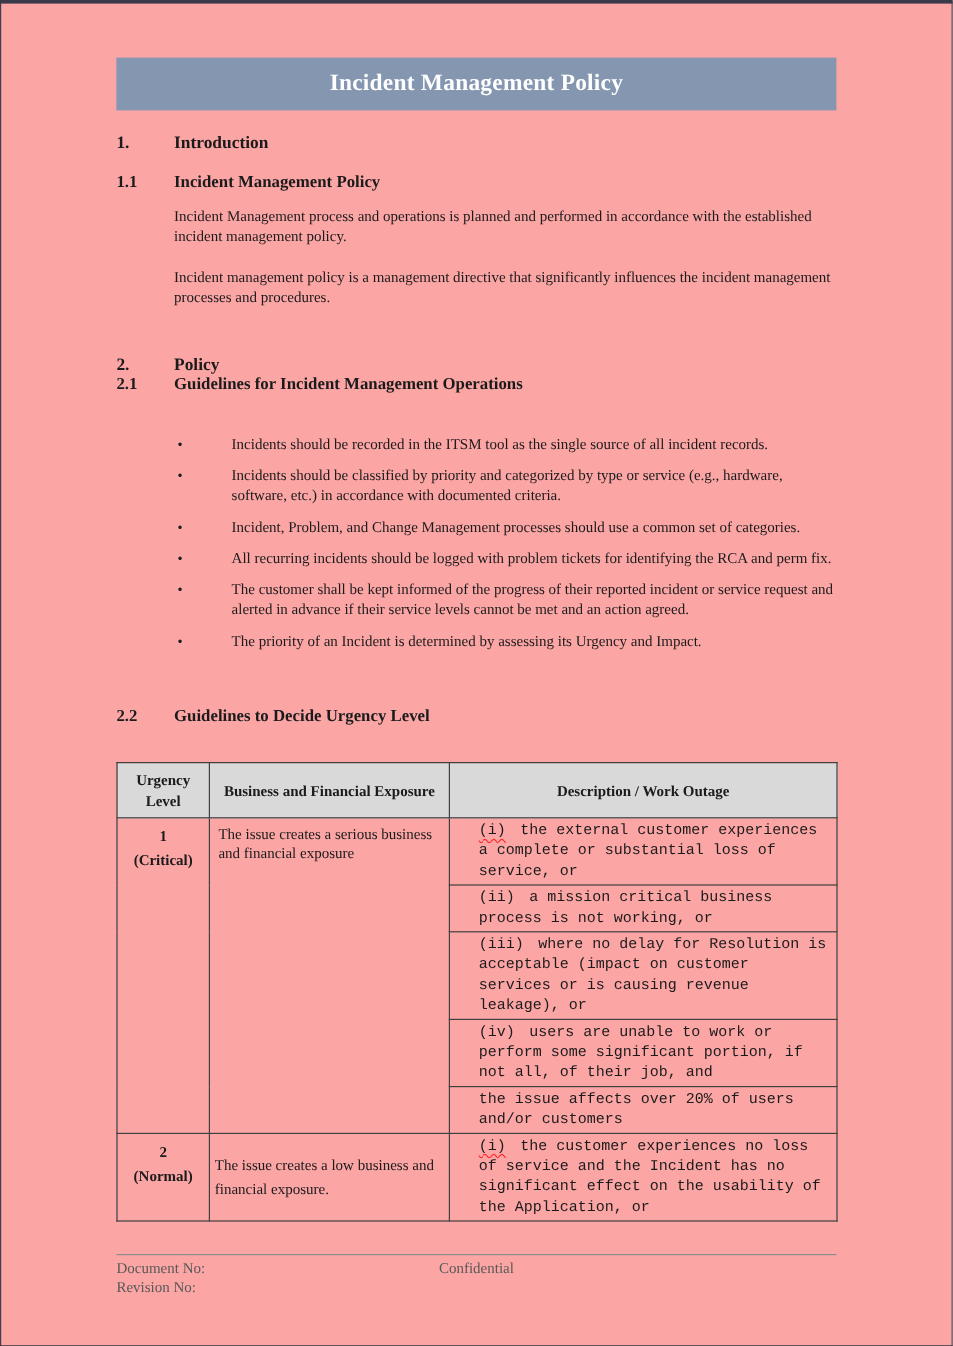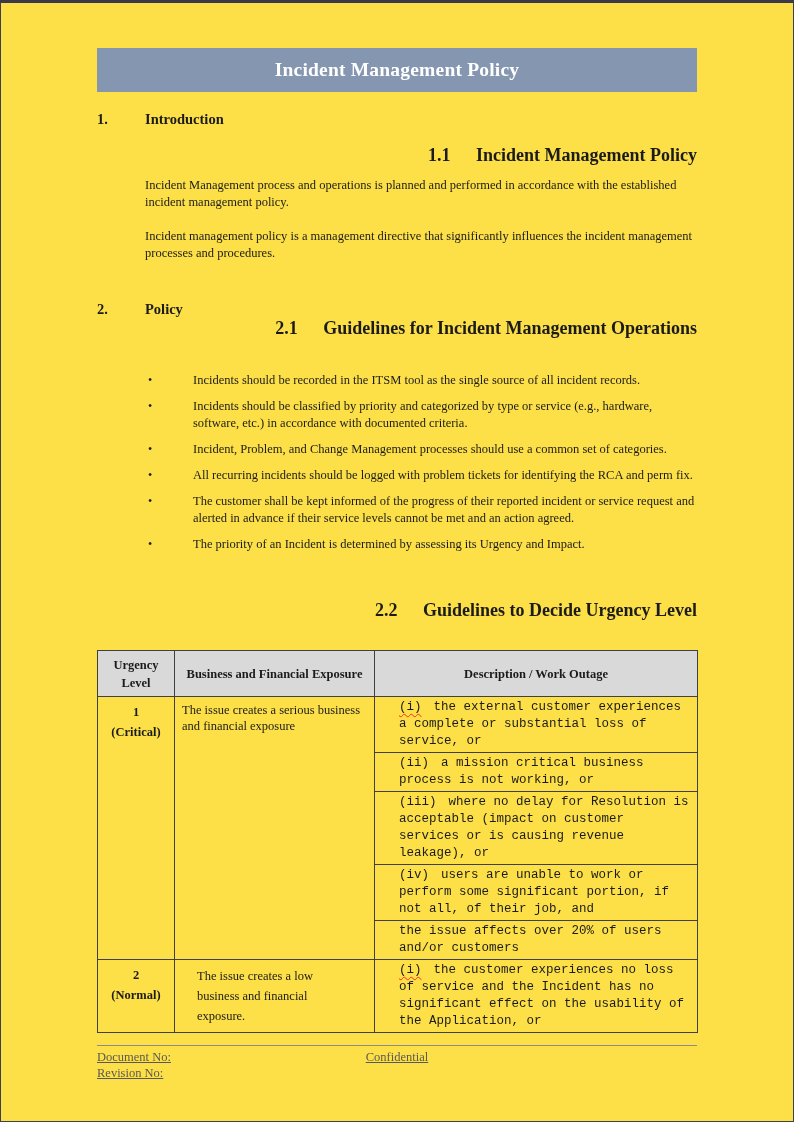--- a/index.html
+++ b/index.html
@@ -2,21 +2,21 @@
 <html style="--banner-bg: #8496B0; --table-header-bg: #D9D9D9; --spell-color: #ff2a2a;"><head>
 <meta charset="utf-8">
 <style>
   * { margin: 0; padding: 0; box-sizing: border-box; }
   html, body { width: 794px; height: 1122px; background: #ffffff; }
   body { font-family: "Liberation Serif", "DejaVu Serif", serif; color: #1b1b1b; }
 
   .page {
     position: relative;
     width: 794px; height: 1122px;
-    background: #fde047;
+    background: #fca5a5;
     border: 1px solid #3e3e4e;
     border-top: 3px solid #3a3a4a;
     padding: 45px 96px 0 96px;
     overflow: hidden;
   }
 
   
   .banner {
     height: 44px;
     background: var(--banner-bg, #8496B0);
@@ -24,21 +24,21 @@
   }
   .banner-title {
     color: #ffffff; font-weight: bold; font-size: 19.5px;
     letter-spacing: 0.2px;
   }
 
   
   .h-row { display: flex; align-items: baseline; }
   .h-num { flex: 0 0 48px; font-weight: bold; }
   .h1 { font-size: 14.5px; font-weight: bold; margin-top: 19px; }
-  .h2 { font-size: 18px; font-weight: bold; justify-content: flex-end; }
+  .h2 { font-size: 14px; font-weight: bold; }
   .h2-11 { margin-top: 17px; }
   .h1-2  { margin-top: 39px; }
   .h2-21 { }
   .h2-22 { margin-top: 47px; }
 
   
   .body-indent { margin-left: 48px; }
   .para {
     font-size: 12.5px; line-height: 17px; margin-top: 11px;
   }
@@ -70,38 +70,38 @@
     height: 46px;
     background: var(--table-header-bg, #D9D9D9);
     font-weight: bold; text-align: center; vertical-align: middle;
     padding: 2px 6px; font-size: 12.5px; line-height: 18px;
   }
   td.lvl {
     text-align: center; vertical-align: top; font-weight: bold;
     padding: 5px 2px; line-height: 20px;
   }
   td.exp { vertical-align: top; padding: 5px 7px; line-height: 16px; }
-  td.exp-mid { vertical-align: middle; padding: 3px 22px; line-height: 20px; }
+  td.exp-mid { vertical-align: middle; padding: 3px 4px; line-height: 20px; }
   td.sub { vertical-align: top; padding: 2px 7px 2px 24px; font-family: Liberation Mono, monospace; }
   .marker { margin-right: 12px; }
   .misspell {
     text-decoration-line: underline;
     text-decoration-style: wavy;
     text-decoration-color: var(--spell-color, #ff2a2a);
     text-decoration-thickness: 1px;
     text-underline-offset: 3px;
   }
 
   
   .footer {
     position: absolute; left: 96px; right: 96px; top: 1042px;
     border-top: 1px solid #8c8c8c;
     padding-top: 3px;
     display: grid; grid-template-columns: 1fr auto 1fr;
-    color: #595959; font-size: 12.5px; line-height: 16px; text-decoration: underline;
+    color: #595959; font-size: 12.5px; line-height: 16px;
   }
   .footer .f-left  { text-align: left; }
   .footer .f-mid   { text-align: center; }
   .footer .f-right { text-align: right; }
 </style>
 </head>
 <body>
 
 <div class="page">
 

